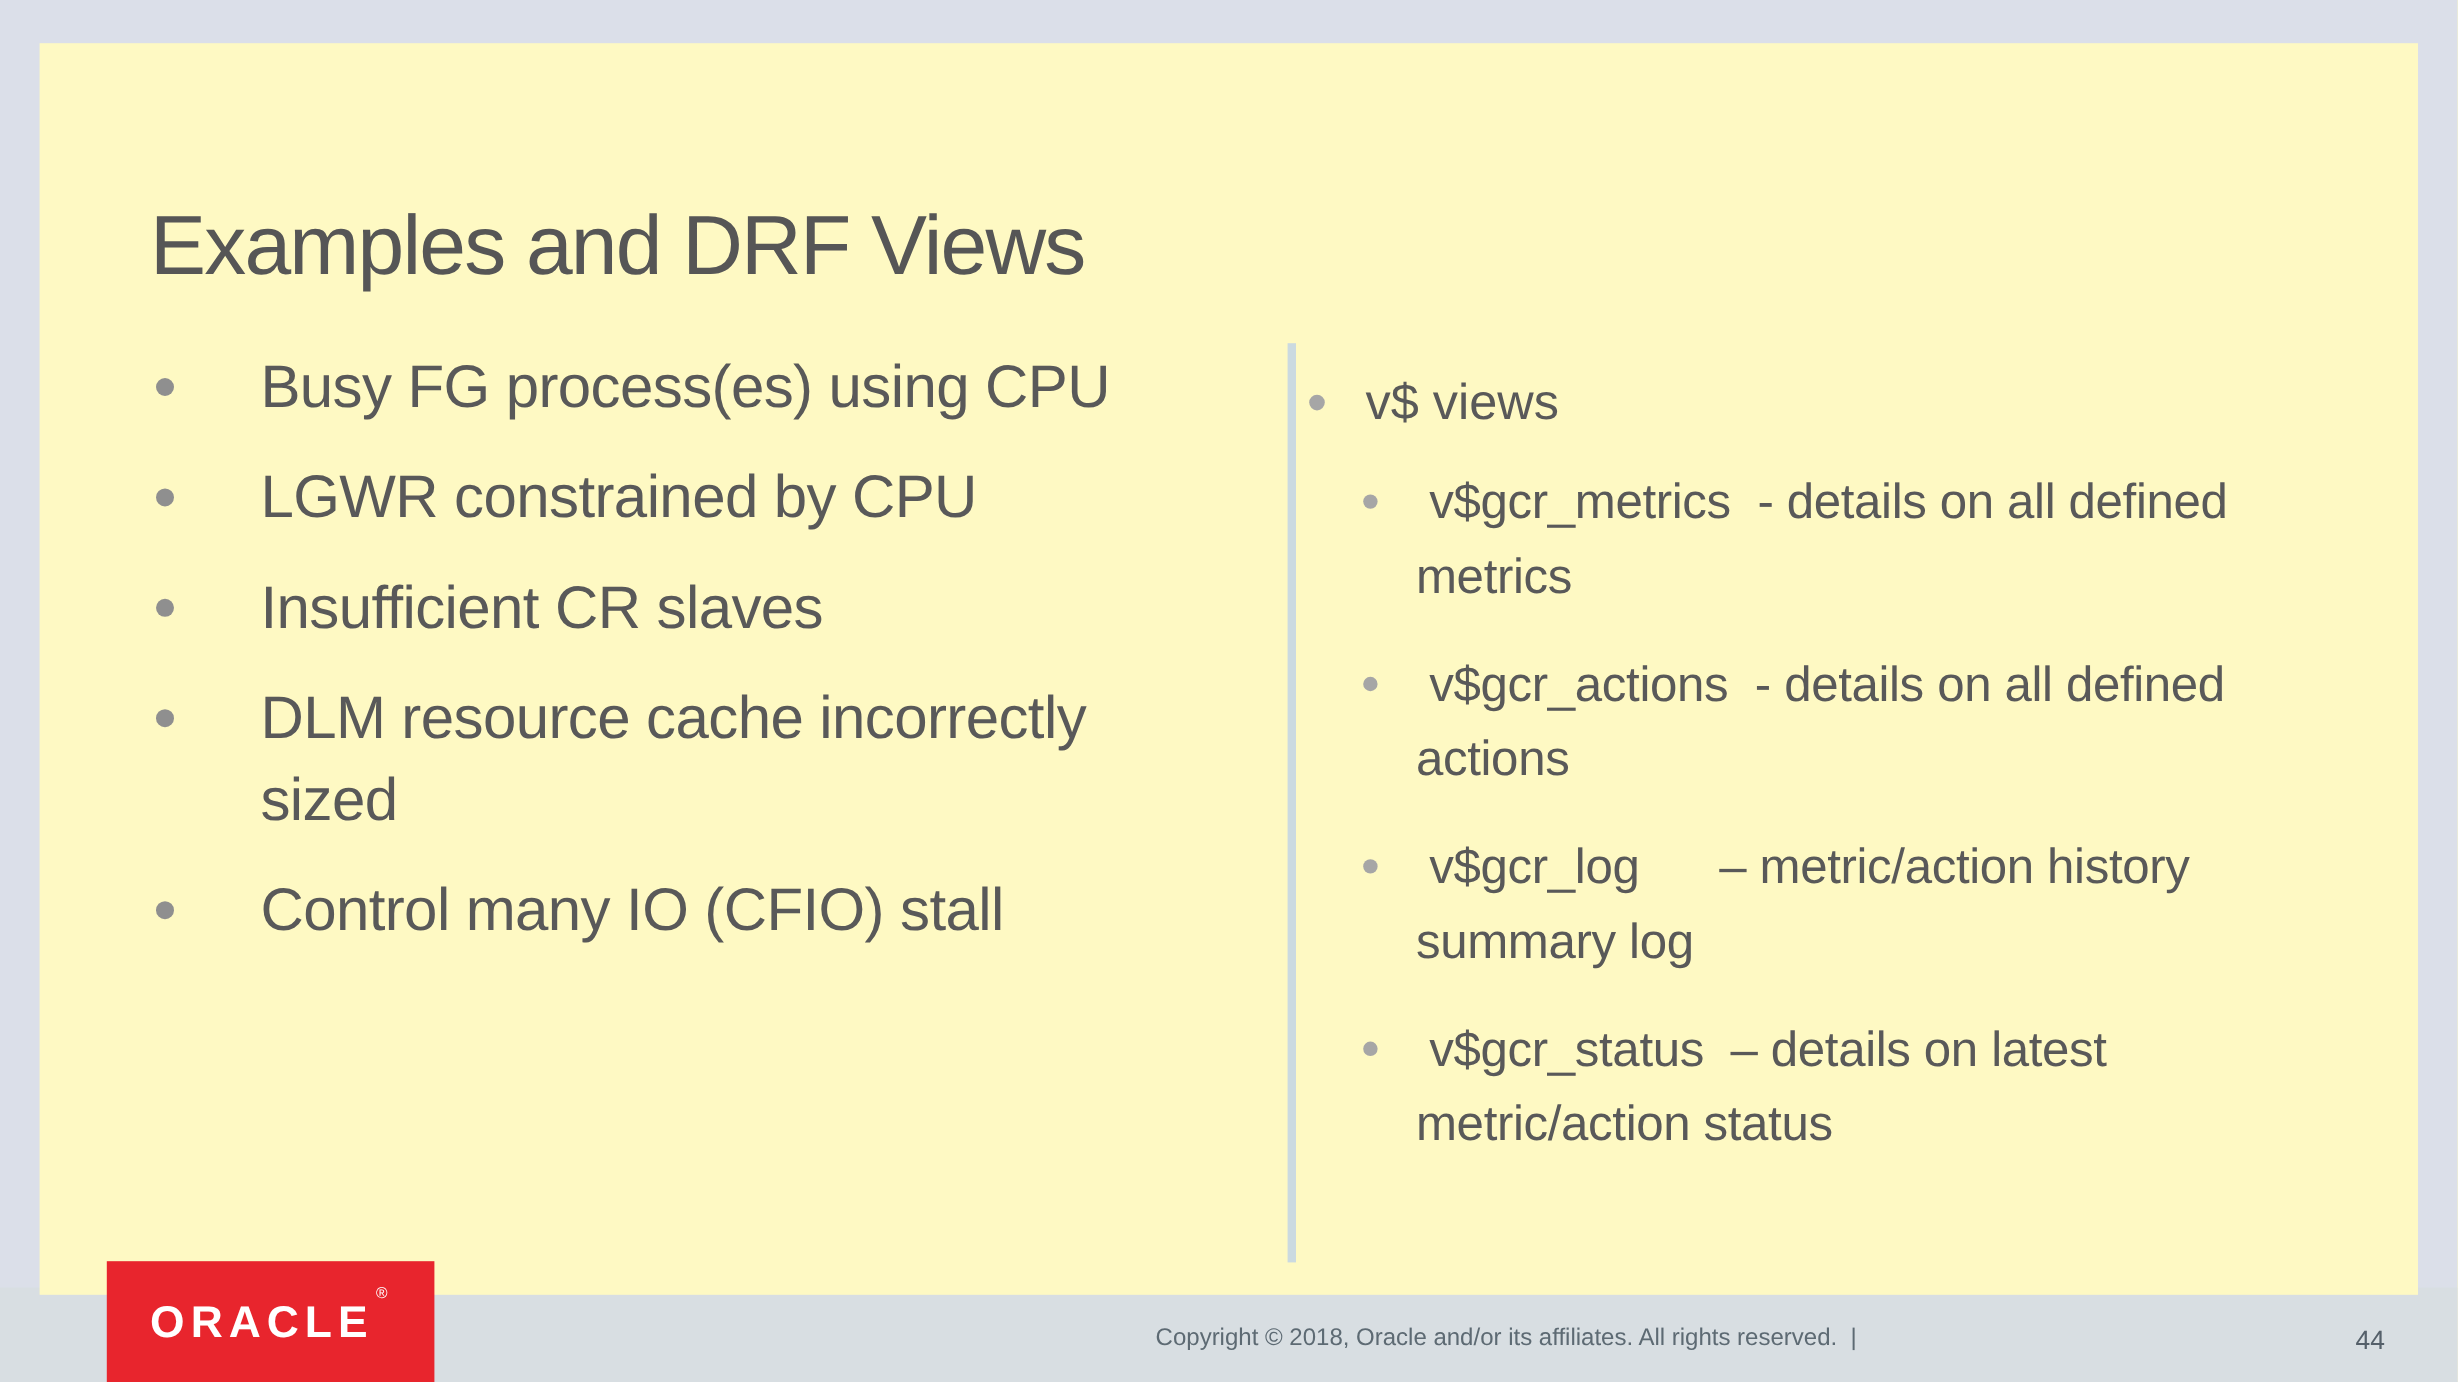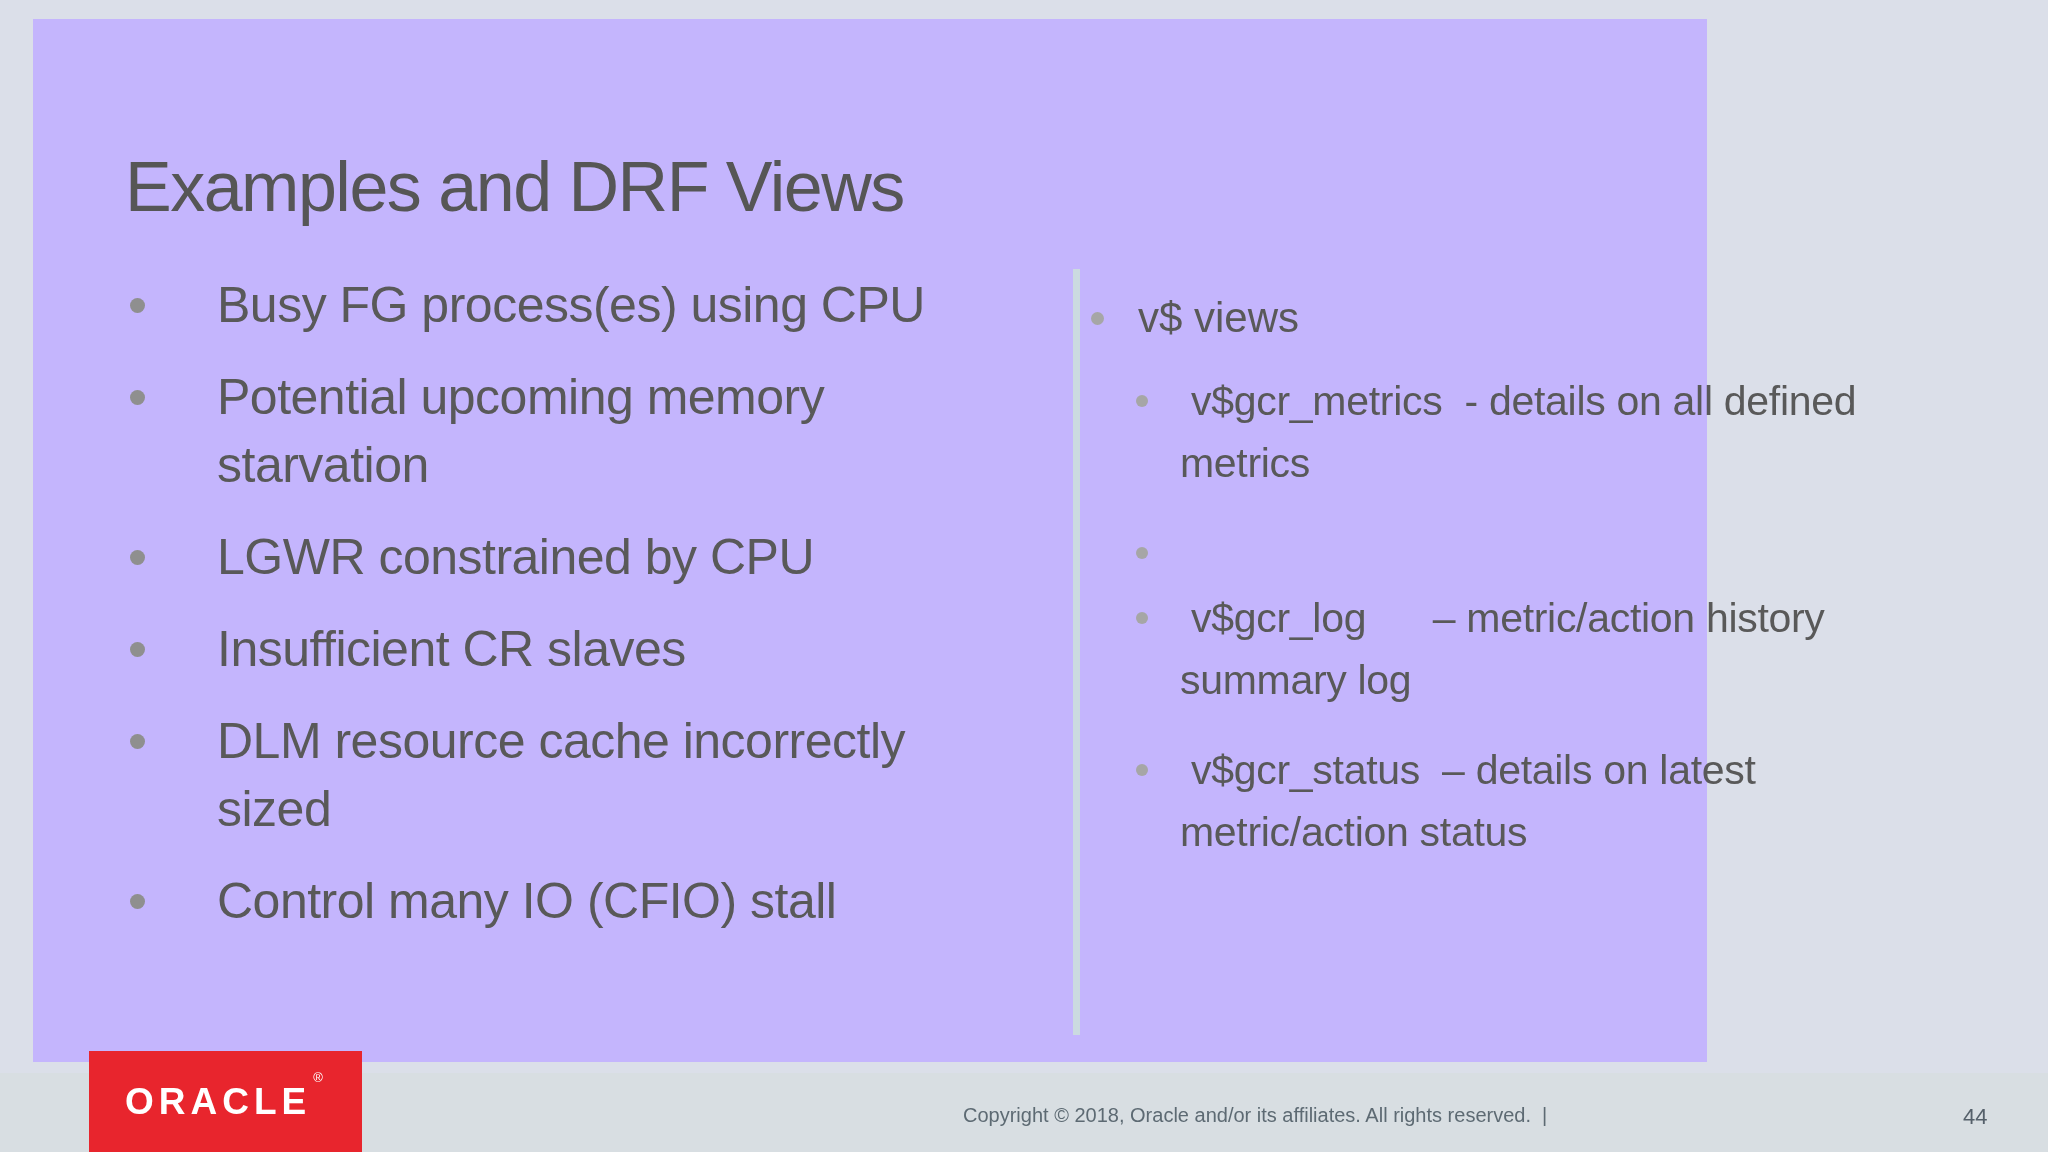--- a/index.html
+++ b/index.html
@@ -15,23 +15,23 @@
 
   .footer-band {
     position: absolute;
     left: 0; top: 1073px;
     width: 2048px; height: 79px;
     background: #d8dee2;
   }
 
   .slide {
     position: absolute;
-    left: 33px; top: 19px;
-    width: 1674px; height: 1043px;
-    background: #c4b5fd;
+    left: 33px; top: 36px;
+    width: 1982px; height: 1043px;
+    background: #fef9c3;
   }
 
   .slide-title {
     position: absolute;
     left: 92px; top: 128px;
     font-size: 70px;
     font-weight: 400;
     letter-spacing: -1.5px;
     color: #565656;
     white-space: pre;
@@ -174,25 +174,20 @@
 
     <h1 class="slide-title">Examples and DRF Views</h1>
 
     <ul class="left-list plain">
       <li>
         <span class="bullet"></span>
         <span class="txt">Busy FG process(es) using CPU</span>
       </li>
       <li>
         <span class="bullet"></span>
-        <span class="txt">Potential upcoming memory
-starvation</span>
-      </li>
-      <li>
-        <span class="bullet"></span>
         <span class="txt">LGWR constrained by CPU</span>
       </li>
       <li>
         <span class="bullet"></span>
         <span class="txt">Insufficient CR slaves</span>
       </li>
       <li>
         <span class="bullet"></span>
         <span class="txt">DLM resource cache incorrectly
 sized</span>
@@ -211,20 +206,22 @@
         <span class="txt">v$ views</span>
       </div>
       <ul class="right-sublist plain">
         <li>
           <span class="bullet"></span>
           <span class="txt"> v$gcr_metrics  - details on all defined
 metrics</span>
         </li>
         <li>
           <span class="bullet"></span>
+          <span class="txt"> v$gcr_actions  - details on all defined
+actions</span>
         </li>
         <li>
           <span class="bullet"></span>
           <span class="txt"> v$gcr_log      – metric/action history
 summary log</span>
         </li>
         <li>
           <span class="bullet"></span>
           <span class="txt"> v$gcr_status  – details on latest
 metric/action status</span>

